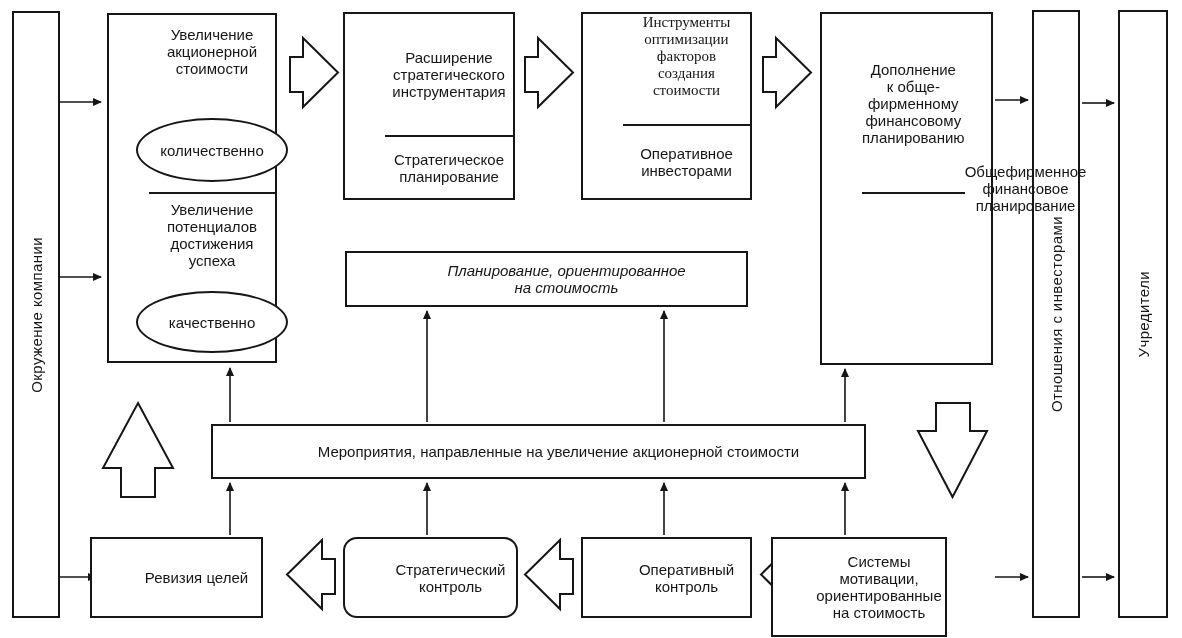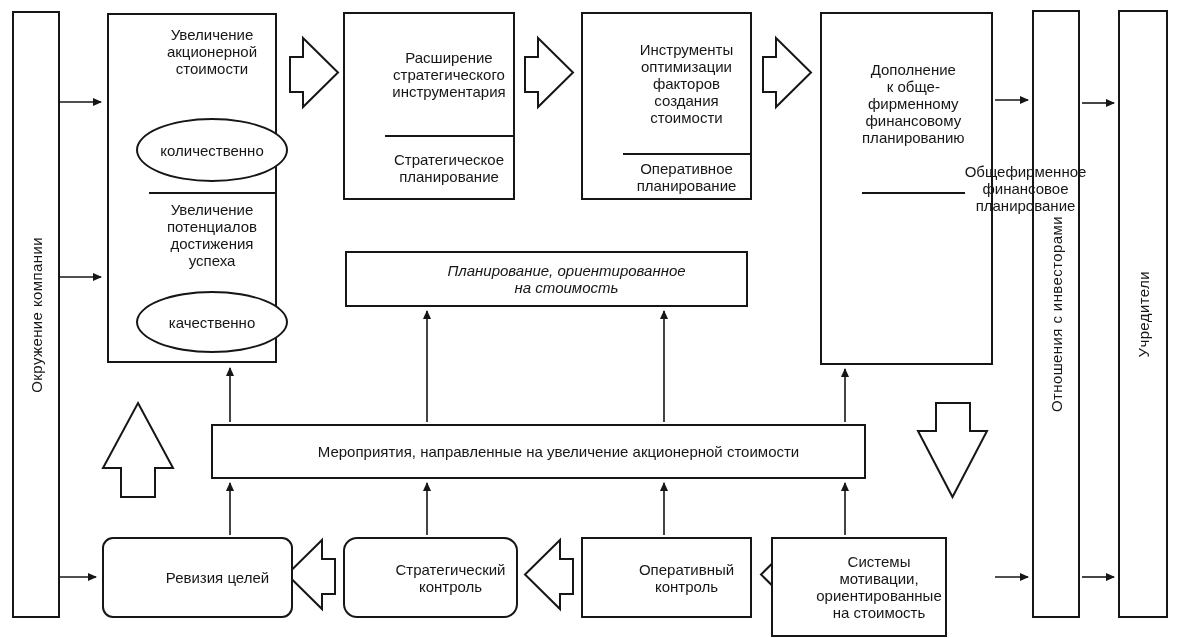--- a/index.html
+++ b/index.html
@@ -24,28 +24,28 @@
   #bar-found{left:1118px;top:10px;width:50px;height:608px;}
   #box-goal{left:107px;top:13px;width:170px;height:350px;display:flex;flex-direction:column;}
   #sec-quant{height:179px;}
   #sec-qual{flex:1;}
   #el-quant{width:152px;height:64px;margin-bottom:10px;align-items:center;}
   #el-qual{width:152px;height:62px;margin-bottom:8px;}
   #box-strat{left:343px;top:12px;width:172px;height:188px;display:flex;flex-direction:column;}
   #sec-strat-top{height:123px;justify-content:center;}
   #sec-strat-bot{flex:1;justify-content:center;}
   #box-oper{left:581px;top:12px;width:171px;height:188px;display:flex;flex-direction:column;}
-  #sec-oper-top{height:141px;justify-content:center;}
+  #sec-oper-top{height:112px;font-family:Liberation Serif, serif;}
   #sec-oper-bot{flex:1;justify-content:center;}
   #box-fin{left:820px;top:12px;width:173px;height:353px;display:flex;flex-direction:row;}
   #sec-fin-top{height:180px;justify-content:center;}
   #sec-fin-bot{flex:1;justify-content:center;}
   #box-plan{left:345px;top:251px;width:403px;height:56px;font-style:italic;}
   #box-meas{left:211px;top:424px;width:655px;height:55px;}
-  #box-rev{left:102px;top:537px;width:191px;height:81px;border-radius:11px;}
+  #box-rev{left:90px;top:537px;width:173px;height:81px;}
   #box-sctl{left:343px;top:537px;width:175px;height:81px;border-radius:14px;}
   #box-octl{left:581px;top:537px;width:171px;height:81px;}
   #box-mot{left:771px;top:537px;width:176px;height:100px;}
 </style>
 </head>
 <body>
 
 <div class="canvas">
 
   <svg class="overlay" viewBox="0 0 1182 638" xmlns="http://www.w3.org/2000/svg">
@@ -146,21 +146,21 @@
   <div class="box" id="box-oper">
     <div class="sec sec-border" id="sec-oper-top">
       <div class="txt">Инструменты
 оптимизации
 факторов
 создания
 стоимости</div>
     </div>
     <div class="sec" id="sec-oper-bot">
       <div class="txt">Оперативное
-планирование</div>
+инвесторами</div>
     </div>
   </div>
 
   <div class="box" id="box-fin">
     <div class="sec sec-border" id="sec-fin-top">
       <div class="txt">Дополнение
 к обще-
 фирменному
 финансовому
 планированию</div>

